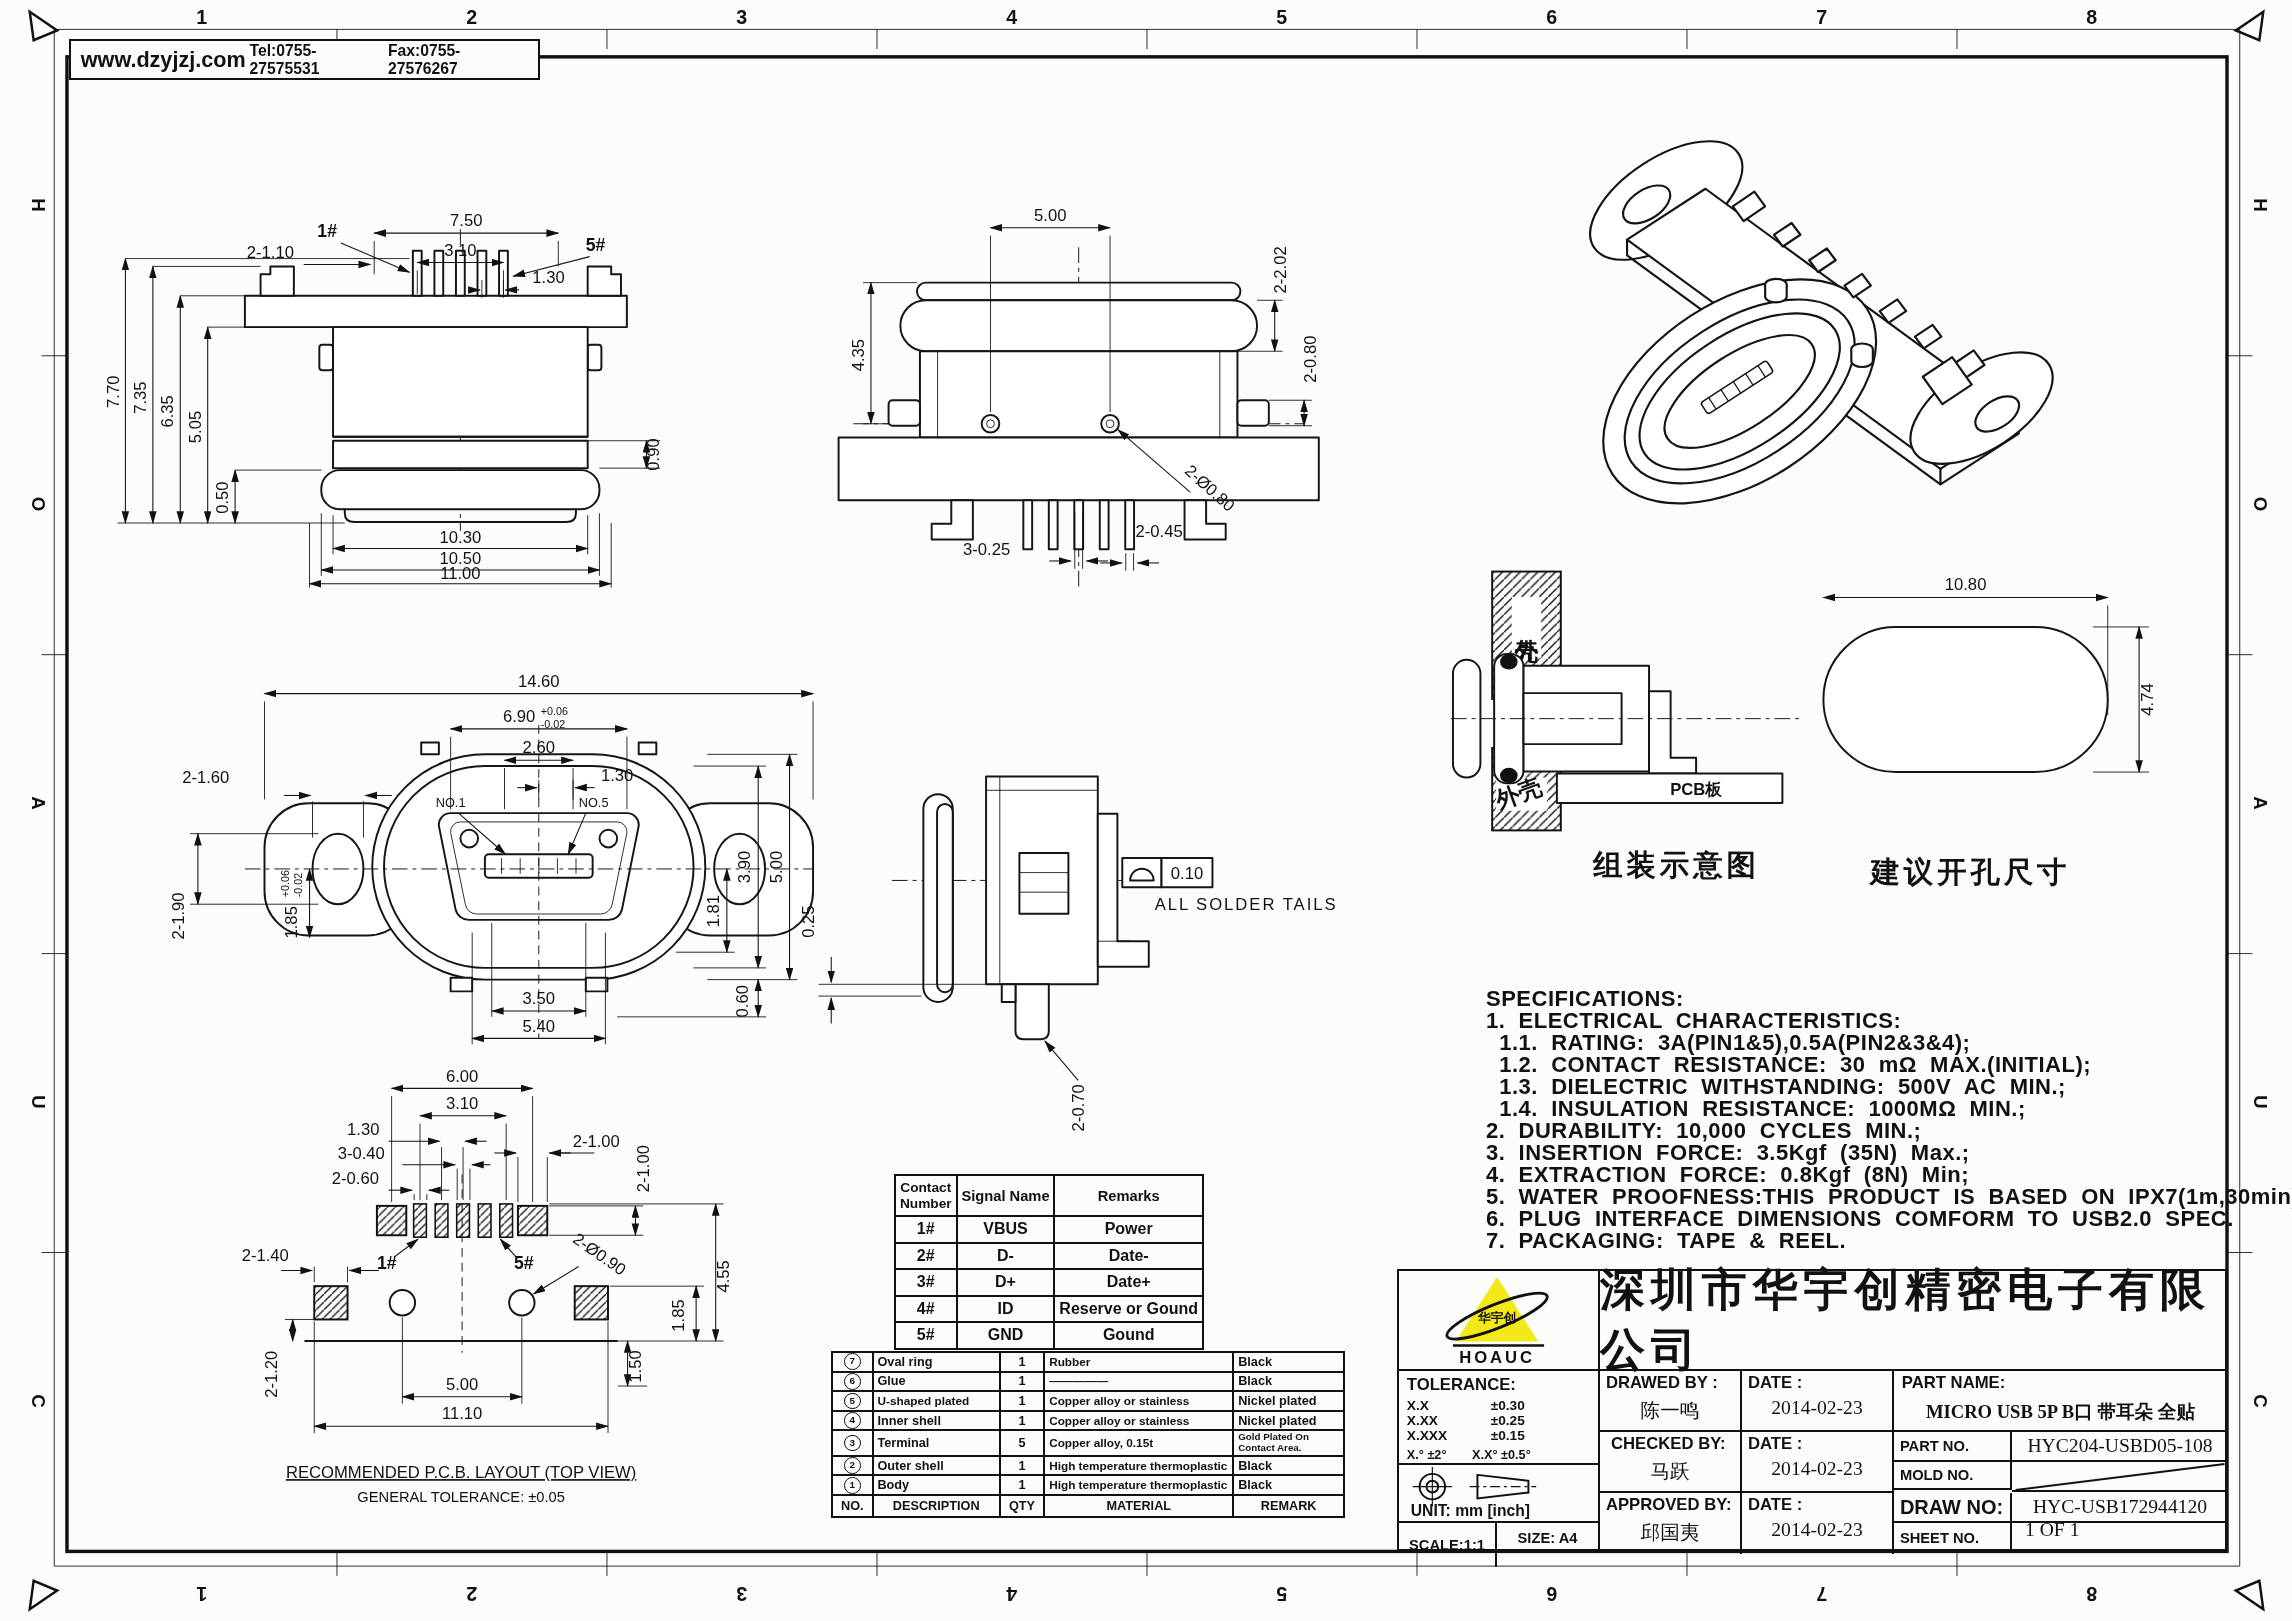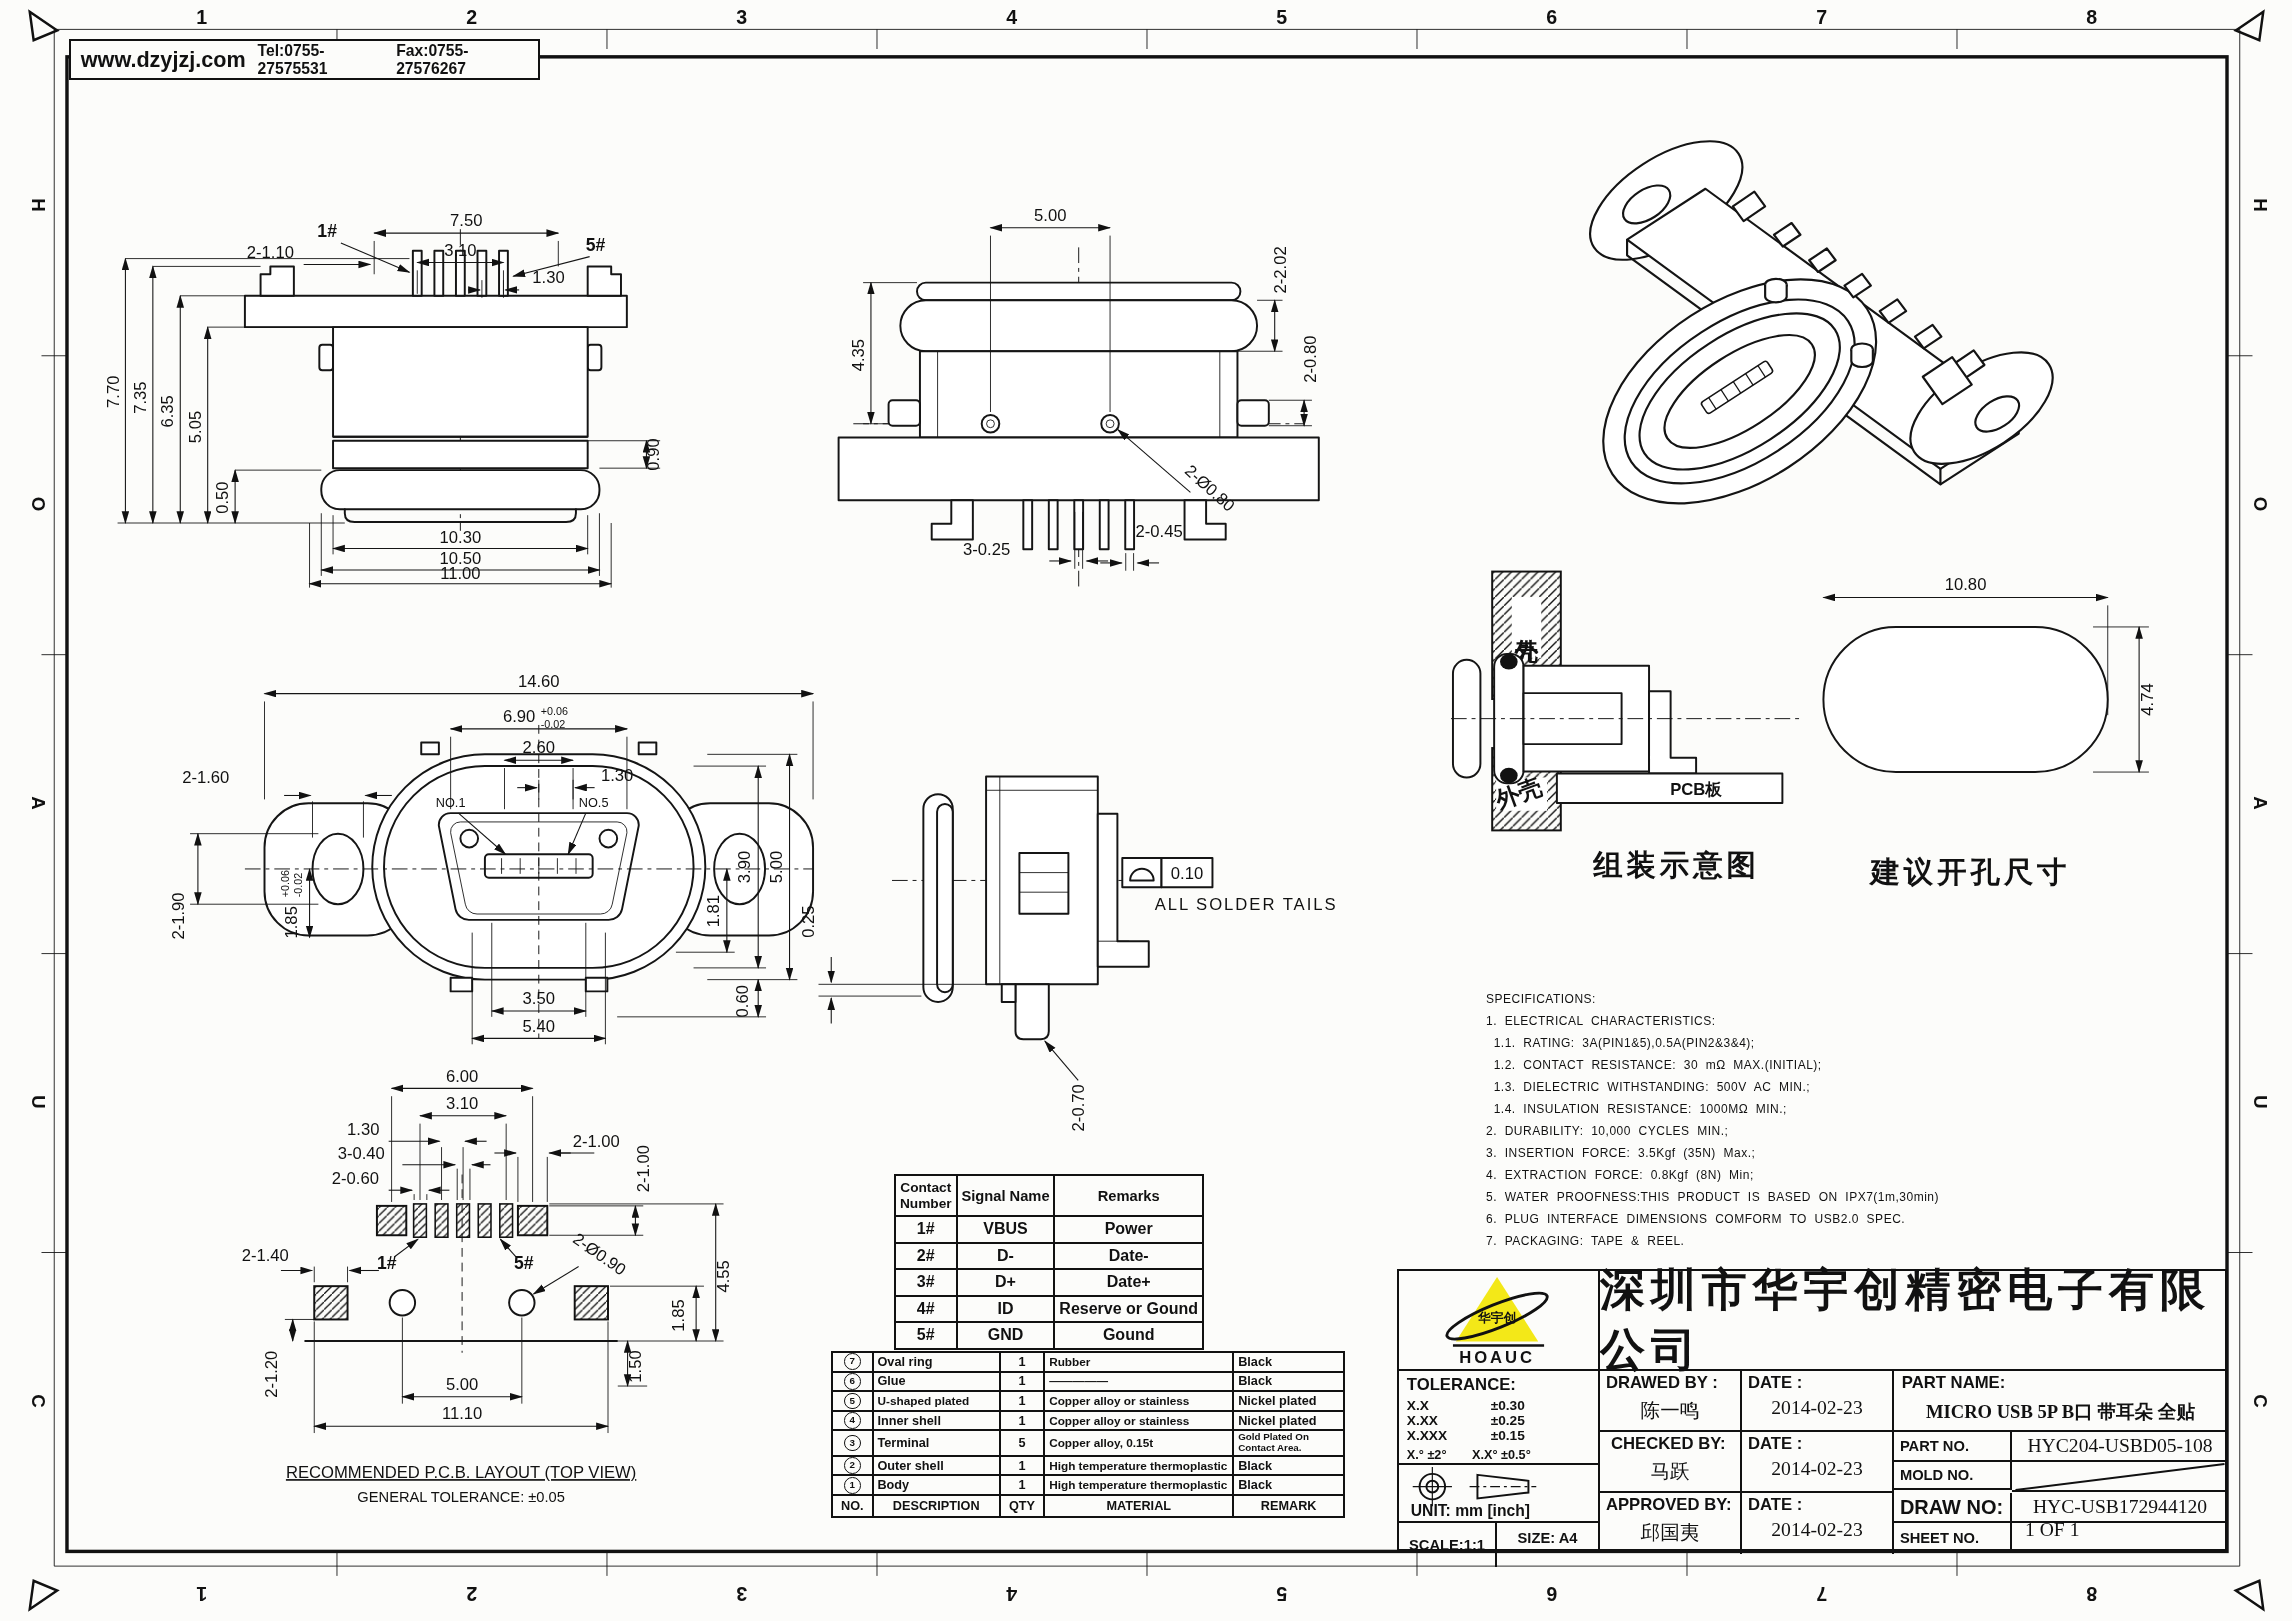--- a/index.html
+++ b/index.html
@@ -95,21 +95,21 @@
   <div class="flet abs" style="left:24.5px;top:493px">O</div>
   <div class="flet abs" style="left:24.5px;top:792px">A</div>
   <div class="flet abs" style="left:24.5px;top:1091px">U</div>
   <div class="flet abs" style="left:24.5px;top:1390px">C</div>
   <div class="flet abs" style="left:2247px;top:194px">H</div>
   <div class="flet abs" style="left:2247px;top:493px">O</div>
   <div class="flet abs" style="left:2247px;top:792px">A</div>
   <div class="flet abs" style="left:2247px;top:1091px">U</div>
   <div class="flet abs" style="left:2247px;top:1390px">C</div>
 
-  <div class="abs" style="left:69px;top:39px;width:447px;height:37px;border:2.5px solid #111;display:flex;align-items:center;gap:12px;padding:0 9.8px;background:#fcfcfa;">
+  <div class="abs" style="left:69px;top:39px;width:447px;height:37px;border:2.5px solid #111;display:flex;align-items:center;gap:4px;padding:0 9.8px;background:#fcfcfa;">
     <span style="font-weight:bold;font-size:21.6px;">www.dzyjzj.com</span>
     <span style="font-weight:bold;font-size:15.7px;">Tel:0755-27575531</span>
     <span style="font-weight:bold;font-size:15.7px;">Fax:0755-27576267</span>
   </div>
 
   <svg style="left:98px;top:127px" width="617" height="461" viewBox="0 0 630 470">
     <defs>
         <marker id="a1" markerWidth="12" markerHeight="8" refX="11" refY="3.5" orient="auto-start-reverse">
           <path d="M0,0 L12,3.5 L0,7 z" fill="#111"></path>
         </marker>
@@ -678,21 +678,21 @@
             <td style="text-align:center">NO.</td>
             <td style="text-align:center">DESCRIPTION</td>
             <td style="text-align:center">QTY</td>
             <td style="text-align:center">MATERIAL</td>
             <td style="text-align:center">REMARK</td>
           </tr>
     </tbody>
       </table>
   </div>
 
-  <div class="abs" style="left:1486px;top:988px;width:686px;font-size:12px;line-height:22px;letter-spacing:0.5px;">
+  <div class="abs" style="left:1486px;top:988px;width:686px;font-size:22px;line-height:22px;letter-spacing:0.5px;font-weight:bold;">
     <div style="white-space:pre">SPECIFICATIONS:</div>
     <div style="white-space:pre">1.  ELECTRICAL  CHARACTERISTICS:</div>
     <div style="white-space:pre">  1.1.  RATING:  3A(PIN1&amp;5),0.5A(PIN2&amp;3&amp;4);</div>
     <div style="white-space:pre">  1.2.  CONTACT  RESISTANCE:  30  mΩ  MAX.(INITIAL);</div>
     <div style="white-space:pre">  1.3.  DIELECTRIC  WITHSTANDING:  500V  AC  MIN.;</div>
     <div style="white-space:pre">  1.4.  INSULATION  RESISTANCE:  1000MΩ  MIN.;</div>
     <div style="white-space:pre">2.  DURABILITY:  10,000  CYCLES  MIN.;</div>
     <div style="white-space:pre">3.  INSERTION  FORCE:  3.5Kgf  (35N)  Max.;</div>
     <div style="white-space:pre">4.  EXTRACTION  FORCE:  0.8Kgf  (8N)  Min;</div>
     <div style="white-space:pre">5.  WATER  PROOFNESS:THIS  PRODUCT  IS  BASED  ON  IPX7(1m,30min)</div>

